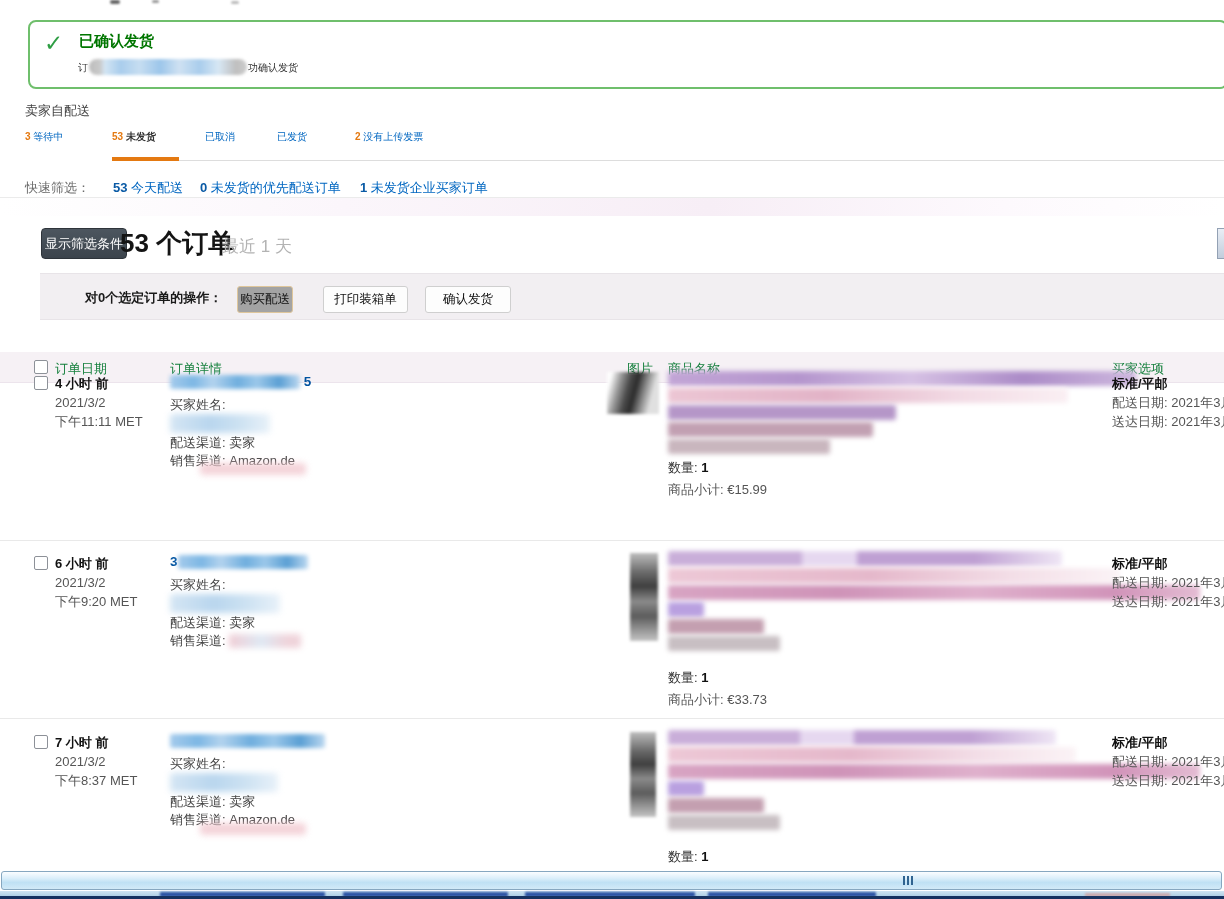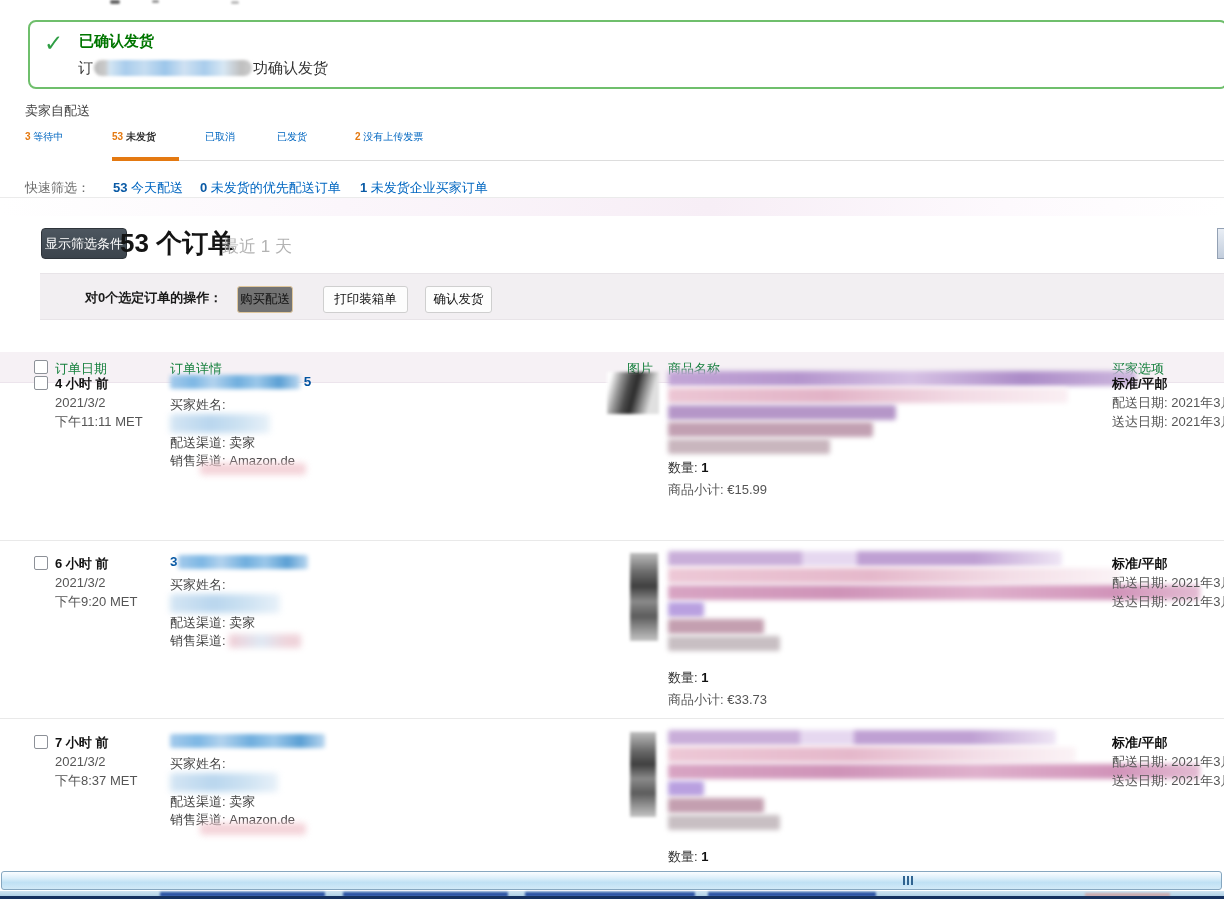--- a/index.html
+++ b/index.html
@@ -11,21 +11,21 @@
   }
 
   
   .frag { position:absolute; filter:blur(1px); background:#666; border-radius:2px; }
 
   
   .banner { position:absolute; left:28px; top:20px; width:1200px; height:69px;
     border:2px solid #6fbf6c; border-radius:8px; background:#fff; }
   .banner-check { position:absolute; left:14px; top:8px; color:#2f9e44; font-size:23px; font-weight:bold; }
   .banner-title { position:absolute; left:49px; top:10px; font-size:15px; font-weight:bold; color:#007600; }
-  .banner-msg { position:absolute; left:48px; top:37px; font-size:15px; color:#333; white-space:nowrap; }
+  .banner-msg { position:absolute; left:48px; top:37px; font-size:10px; color:#333; white-space:nowrap; }
   .banner-blur { display:inline-block; vertical-align:middle; width:158px; height:16px; border-radius:8px;
     margin:0 1px 3px 1px; filter:blur(1.5px);
     background:linear-gradient(90deg,#bcbcbc 0%,#c9c9c9 7%,#d3e5f3 10%,#a9cdec 20%,#c6ddf1 32%,#9cc6ea 45%,#cfe1f2 57%,#a9cdec 70%,#d7e7f4 82%,#bfbfbf 93%,#cccccc 100%); }
 
   .section-label { position:absolute; left:25px; top:102px; color:#444; }
 
   
   .tab { position:absolute; top:130px; font-size:10px; color:#0066c0; cursor:pointer; white-space:nowrap; }
   .tab .cnt { color:#e47911; font-weight:bold; }
   .tab.selected { color:#333; font-weight:bold; }
@@ -49,23 +49,23 @@
   .page-sub { position:absolute; left:222px; top:235px; font-size:17px; color:#b3b3b3; white-space:nowrap; }
   .edge-sliver { position:absolute; left:1217px; top:228px; width:7px; height:31px;
     border:1px solid #93a1b4; border-right:none; background:linear-gradient(#e9eef5,#c2cddc); }
 
   
   .action-bar { position:absolute; left:0; top:273px; width:1224px; height:47px;
     background:#f2eff2; border-top:1px solid #e8e4e8; border-bottom:1px solid #e8e4e8;margin-left:40px; }
   .action-label { position:absolute; left:45px; top:15px; font-weight:bold; color:#1a1a1a; }
   .abtn { position:absolute; top:12px; height:27px; border-radius:3px; font-size:12.5px;
     font-family:inherit; cursor:pointer; color:#111; text-align:center; }
-  .abtn.buy { left:197px; width:56px; background:#737373; border:1px solid #dfc69b; }
+  .abtn.buy { left:197px; width:56px; background:#a3a3a3; border:1px solid #dfc69b; }
   .abtn.print { left:283px; width:85px; background:#fdfdfd; border:1px solid #cfcfcf; }
-  .abtn.confirm { left:385px; width:67px; background:#fdfdfd; border:1px solid #cfcfcf; }
+  .abtn.confirm { left:385px; width:86px; background:#fdfdfd; border:1px solid #cfcfcf; }
 
   
   .thead { position:absolute; left:0; top:352px; width:1224px; height:31px;
     background:#f6f1f5; border-bottom:1px solid #ece4ec; color:#15803d; }
   .th { position:absolute; top:8px; white-space:nowrap; }
 
   .cb { position:absolute; width:14px; height:14px; background:#fff;
     border:1px solid #8d9198; border-radius:2px; cursor:pointer; }
 
   

